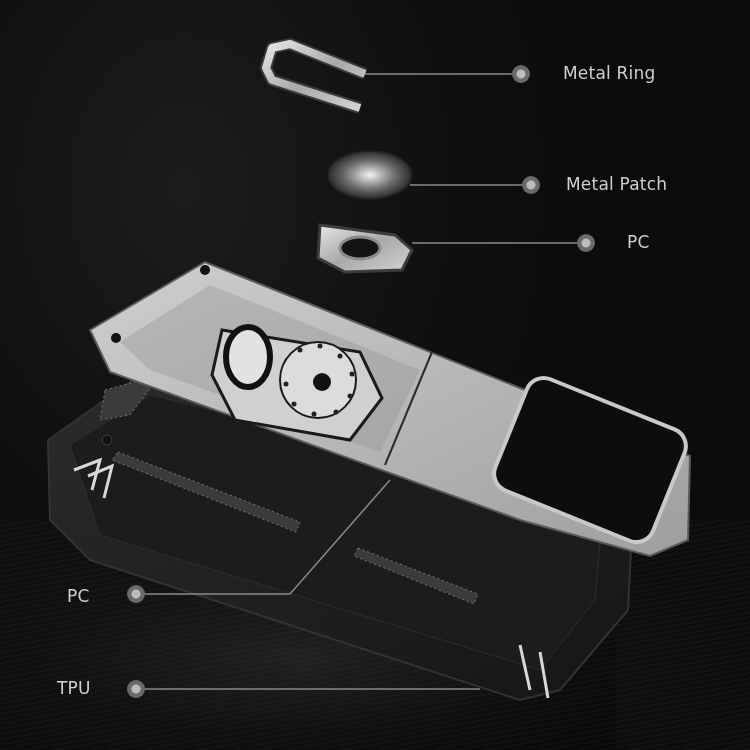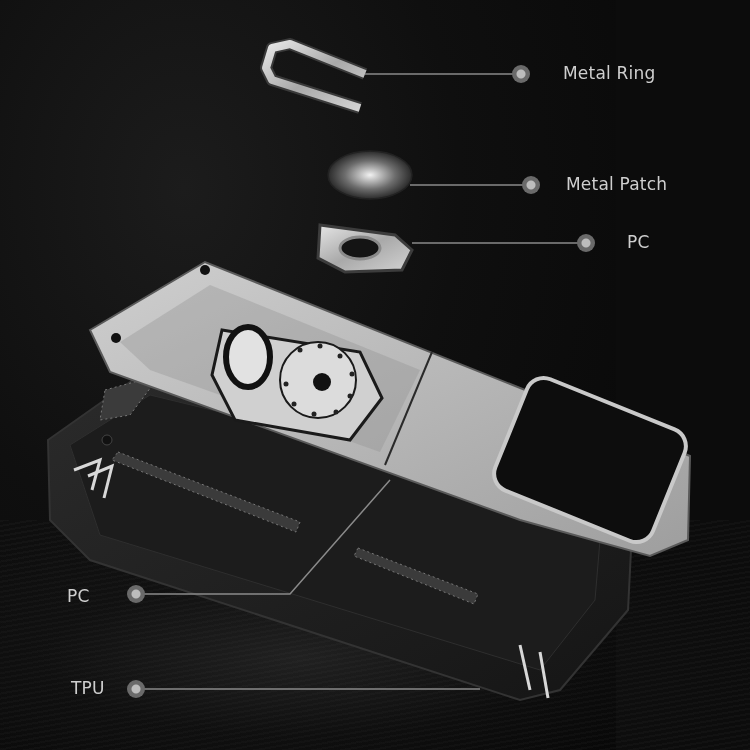--- a/index.html
+++ b/index.html
@@ -111,14 +111,14 @@
   <div class="dot" style="left: 521px; top: 74px;"></div>
   <div class="dot" style="left: 531px; top: 185px;"></div>
   <div class="dot" style="left: 586px; top: 243px;"></div>
   <div class="dot" style="left: 136px; top: 594px;"></div>
   <div class="dot" style="left: 136px; top: 689px;"></div>
 
   <div class="label" style="left: 563px; top: 63px;">Metal Ring</div>
   <div class="label" style="left: 566px; top: 174px; text-align: center;">Metal Patch</div>
   <div class="label" style="left: 627px; top: 232px;">PC</div>
   <div class="label" style="left: 67px; top: 586px;">PC</div>
-  <div class="label" style="left: 71px; top: 678px; text-align: center;">TPU</div>
+  <div class="label" style="left: 57px; top: 678px; text-align: center;">TPU</div>
 </div>
 
 </body></html>

